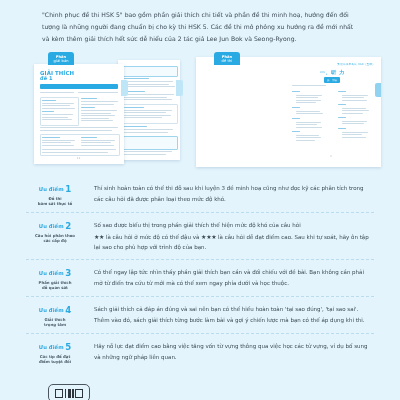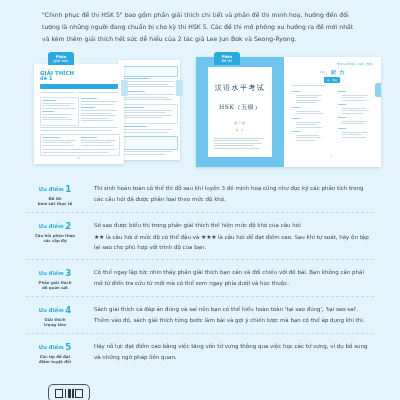--- a/index.html
+++ b/index.html
@@ -256,35 +256,20 @@
       </div>
     </div>
 
     <div class="g-right">
       <div class="pill pill-right">
         <b>Phần</b>
         <span>đề thi</span>
       </div>
 
       <div class="bookwrap">
-        <div class="bookblue">
-          <div class="cover">
-            <div class="cn">汉语水平考试</div>
-            <div class="hsk">HSK（五级）</div>
-            <div class="sub">第一套</div>
-            <div class="sub2">听 力</div>
-            <div class="foot">
-              <i style="width:50px;"></i>
-                <i style="width:44px;"></i>
-                <i style="width:48px;"></i>
-                <i style="width:40px;"></i>
-                <i style="width:46px;"></i>
-            </div>
-          </div>
-        </div>
 
         <div class="rpage">
           <div class="rhdr">新汉语水平考试 HSK（五级）</div>
           <div class="rtitle">一、听 力</div>
           <div class="rbadge">第一部分</div>
           <div class="rtab"></div>
 
           <div class="ln" style="left:8px;top:28px;width:34px;"></div>
           <div class="lnb" style="left:8px;top:34px;width:8px;"></div>
           <div class="ln" style="left:12px;top:37.5px;width:26px;"></div>

